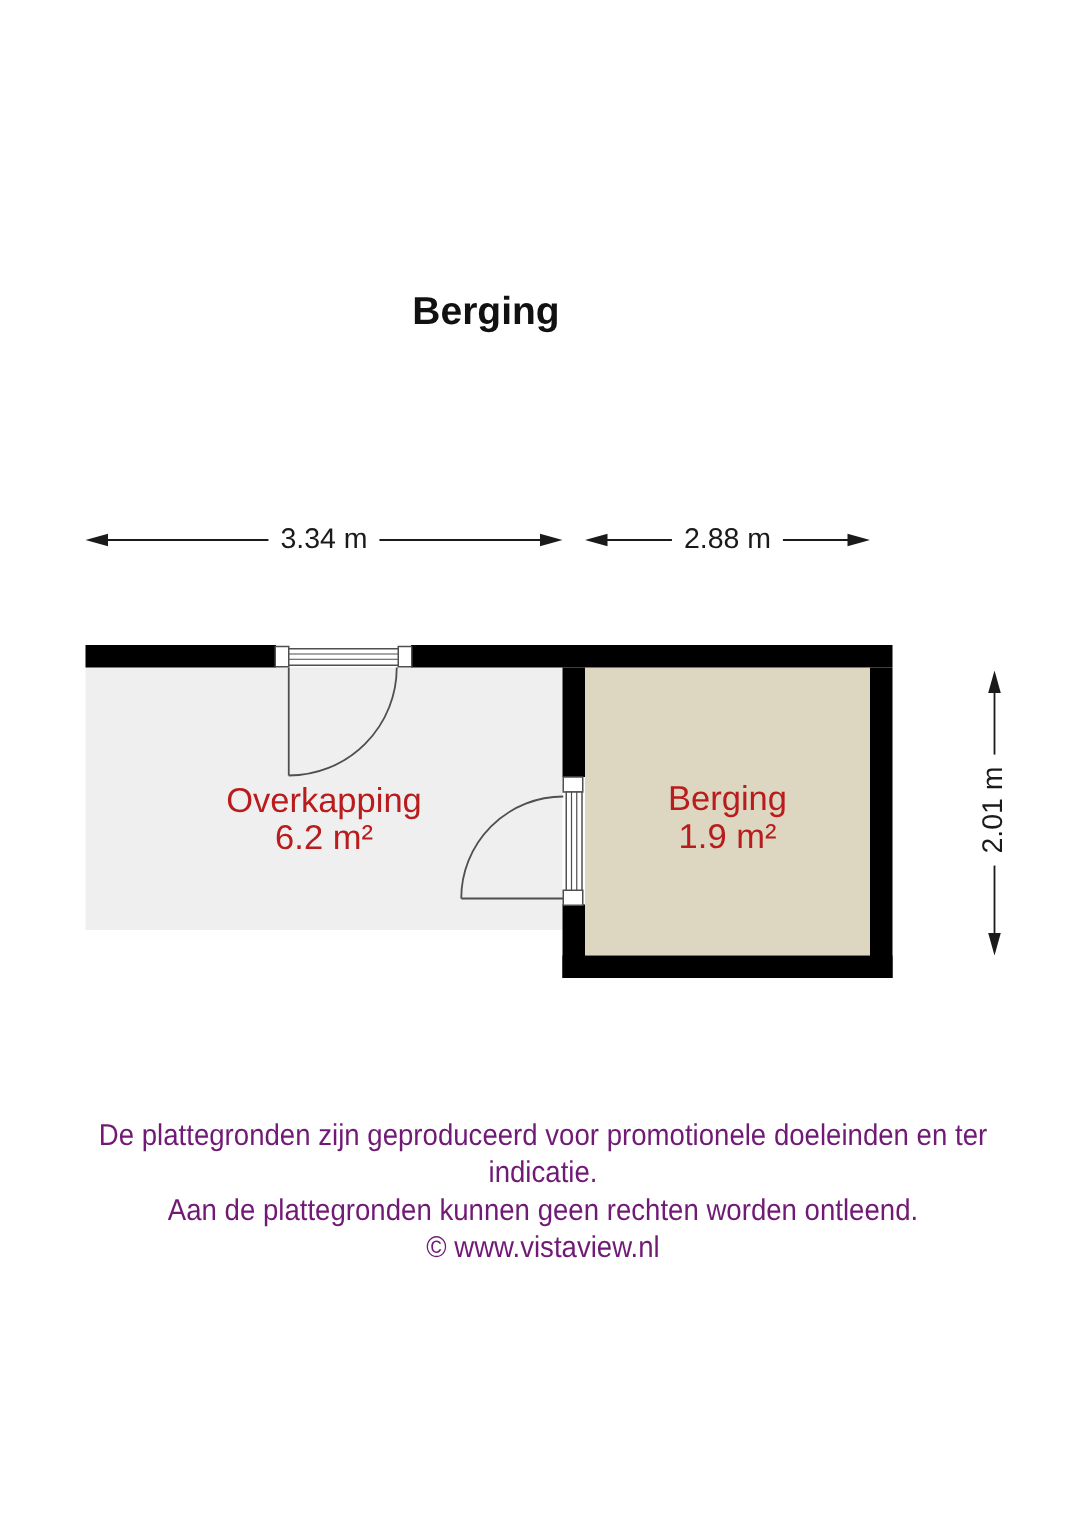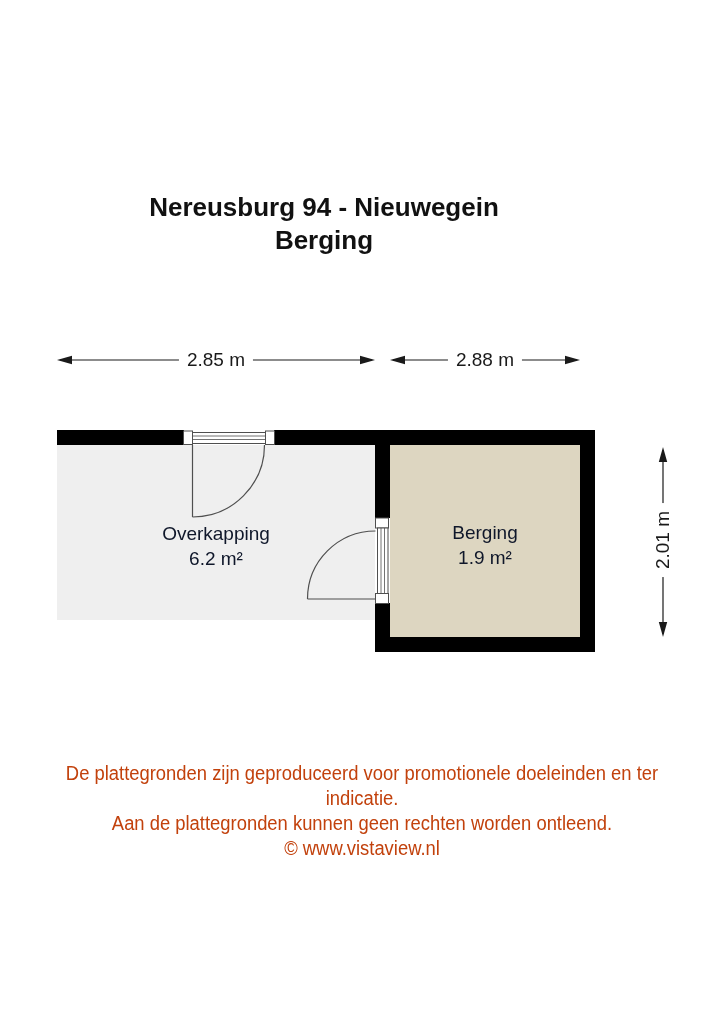--- a/index.html
+++ b/index.html
@@ -28,42 +28,41 @@
     color:#1a1a1a;
     background:#ffffff;
     padding:0 8px;
     white-space:nowrap;
   }
   .dim-label-h{transform:translate(-50%,-50%);}
   .dim-label-v{transform:translate(-50%,-50%) rotate(-90deg);}
   
   .room-label{
     text-align:center;
-    font-size:19px;
+    font-size:23px;
     line-height:25px;
-    color:#0f172a;
+    color:#b91c1c;
     white-space:nowrap;
   }
   
   .footer-block{
-    left:0;top:761px;width:724px;
+    left:0;top:745px;width:724px;
     text-align:center;
     font-size:20px;
     line-height:25px;
-    color:#c2410c;
+    color:#701a75;
   }
   .footer-line{display:block;transform:scaleX(0.92);transform-origin:center;}
 </style>
 </head>
 <body>
 
 <div id="canvas">
 
   <div class="abs title-block">
-    <div>Nereusburg 94 - Nieuwegein</div>
     <div>Berging</div>
   </div>
 
   <svg id="plan-svg" class="abs" width="724" height="1024" viewBox="0 0 724 1024">
 
     <rect x="57" y="445" width="318" height="175" fill="#efefef"></rect>
     <rect x="390" y="445" width="190" height="192" fill="#ddd6c1"></rect>
 
     <rect x="57" y="430" width="127" height="15" fill="#000000"></rect>
     <rect x="274" y="430" width="321" height="15" fill="#000000"></rect>
@@ -92,21 +91,21 @@
 
     <path d="M393 360 H577" stroke="#1a1a1a" stroke-width="1.2" fill="none"></path>
     <polygon points="390,360 405,355.8 405,364.2" fill="#1a1a1a"></polygon>
     <polygon points="580,360 565,355.8 565,364.2" fill="#1a1a1a"></polygon>
 
     <path d="M663 450 V634" stroke="#1a1a1a" stroke-width="1.2" fill="none"></path>
     <polygon points="663,447 658.8,462 667.2,462" fill="#1a1a1a"></polygon>
     <polygon points="663,637 658.8,622 667.2,622" fill="#1a1a1a"></polygon>
   </svg>
 
-  <span class="abs dim-label dim-label-h" style="left:216px;top:360px;">2.85 m</span>
+  <span class="abs dim-label dim-label-h" style="left:216px;top:360px;">3.34 m</span>
   <span class="abs dim-label dim-label-h" style="left:485px;top:360px;">2.88 m</span>
   <span class="abs dim-label dim-label-v" style="left:663px;top:540px;">2.01 m</span>
 
   <div class="abs room-label" style="left:57px;top:521px;width:318px;">
     <div>Overkapping</div>
     <div>6.2 m²</div>
   </div>
   <div class="abs room-label" style="left:390px;top:520px;width:190px;">
     <div>Berging</div>
     <div>1.9 m²</div>

